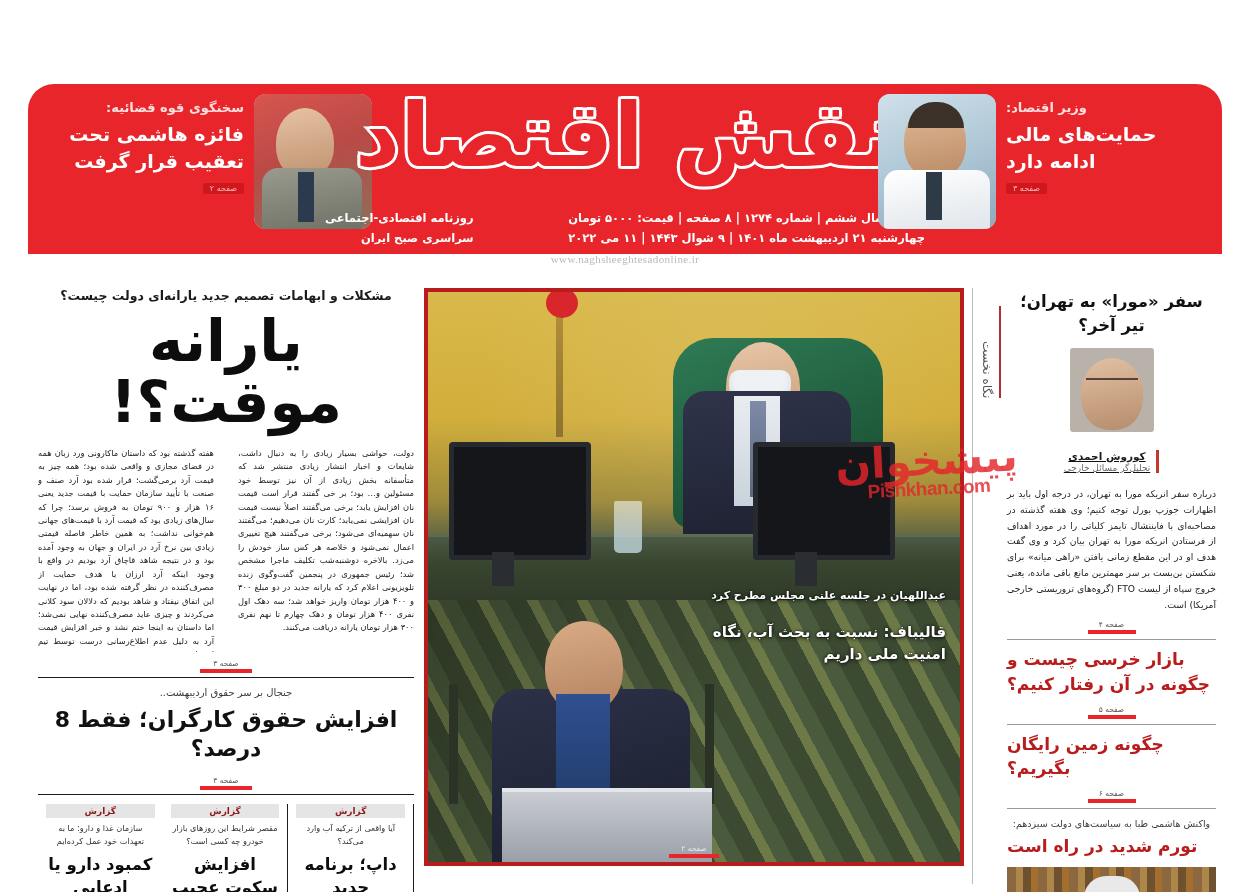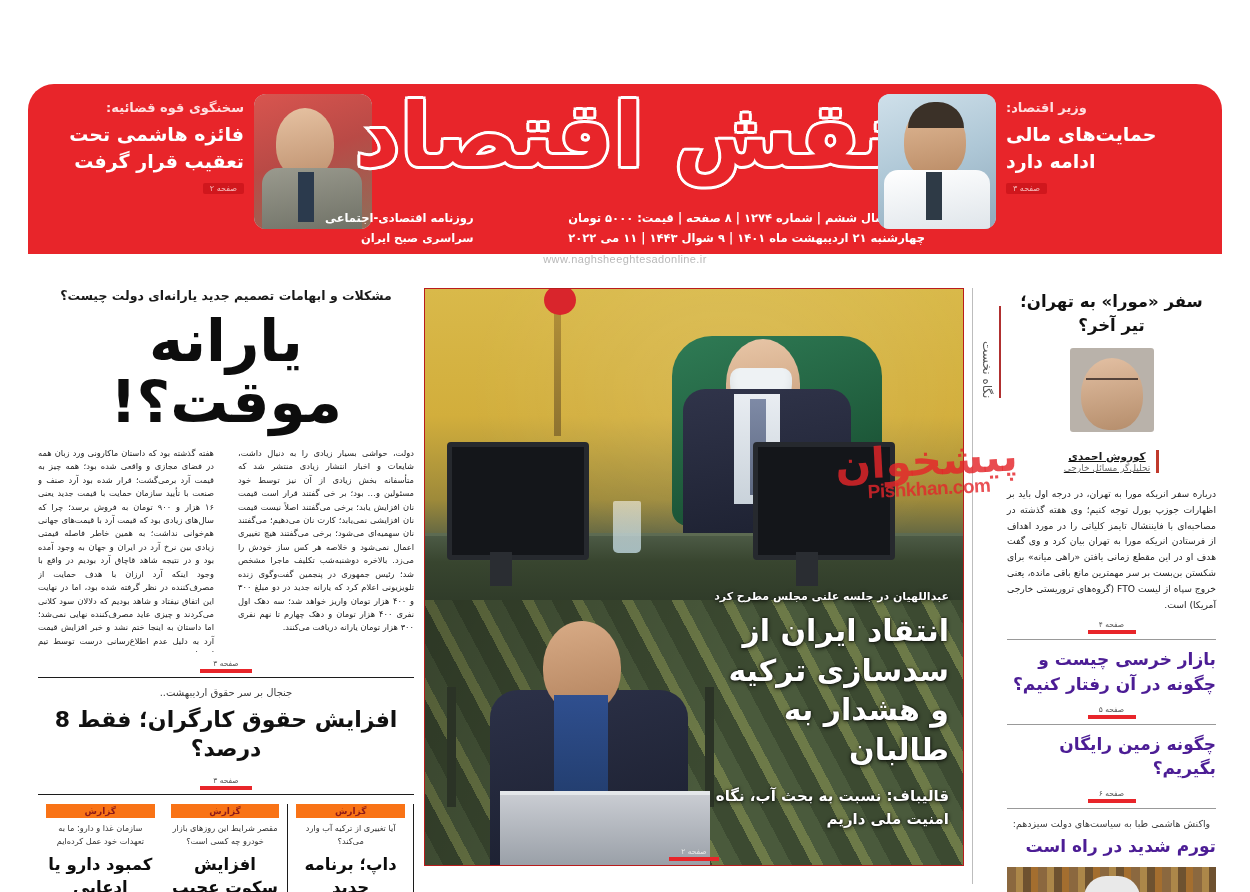--- a/index.html
+++ b/index.html
@@ -139,21 +139,21 @@
   .logo-lines .ll-left { text-align: left; padding-left: 6px;}
 
   .site-url {
     position: absolute;
     left: 0; right: 0;
     top: 253px;
     text-align: center;
     font-size: 11px;
     color: #b9b9b9;
     letter-spacing: 0.4px;
-    font-family: Liberation Sans, sans-serif;
+    font-family: Liberation Serif, serif;
     z-index: 5;
   }
 
   
   .content {
     position: absolute;
     left: 28px;
     top: 288px;
     width: 1194px;
     height: 596px;
@@ -237,21 +237,21 @@
   .report-cell {
     flex: 1 1 0;
     padding: 0 8px;
     box-sizing: border-box;
     position: relative;
     text-align: center;
   }
   .report-cell + .report-cell { border-right: 1.4px solid #1c1c1c; }
   .rep-badge {
     display: block;
-    background: #f97316;
+    background: #e5e5e5;
     color: #8c1a1a;
     font-size: 9px;
     font-weight: bold;
     padding: 2px 0 2px 0;
     margin-bottom: 4px;
   }
   .rep-kicker {
     font-size: 8.2px;
     line-height: 1.55;
     color: #333;
@@ -271,21 +271,21 @@
     padding: 0 4px;
     box-sizing: border-box;
     position: relative;
   }
   .photo-wrap {
     position: relative;
     width: 100%;
     height: 578px;
     overflow: hidden;
     background: #2e3a2b;
-    border: 1px solid #b91c1c;
+    border: 4px solid #b91c1c;
     box-sizing: border-box;
   }
   .photo-top {
     position: absolute;
     left: 0; top: 0; width: 100%; height: 58%;
     background:
       radial-gradient(ellipse at 56% 30%, rgba(255,255,255,0.10), rgba(0,0,0,0) 60%),
       linear-gradient(180deg, #d9b94a 0%, #d2ae3c 38%, #9e8a3a 63%, #4c5a47 78%, #2f3b2e 100%);
     overflow: hidden;
   }
@@ -482,25 +482,25 @@
   .mini-badge {
     margin: 8px auto 0 auto;
     width: 48px;
     text-align: center;
     font-size: 7.5px;
     color: #555;
   }
   .mini-badge .bar { display:block; height:4px; background:#e8252a; margin-top:1px; }
 
   .left-head {
-    text-align: right;
+    text-align: left;
     font-size: 17px;
     font-weight: bold;
     line-height: 1.45;
-    color: #4c1d95;
+    color: #b91c1c;
     margin: 2px 0 0 0;
   }
   .left-kicker {
     text-align: center;
     font-size: 9.5px;
     color: #3b3b3b;
     line-height: 1.6;
     margin-bottom: 3px;
   }
   .left-photo {
@@ -649,21 +649,21 @@
 
         </div>
         <div class="report-cell">
           <span class="rep-badge">گزارش</span>
           <div class="rep-kicker">مقصر شرایط این روزهای بازار خودرو چه کسی است؟</div>
           <div class="rep-head">افزایش سکوت عجیب وزیر صمت</div>
 
         </div>
         <div class="report-cell">
           <span class="rep-badge">گزارش</span>
-          <div class="rep-kicker">آیا تغییری از ترکیه آب وارد می‌کند؟</div>
+          <div class="rep-kicker">آیا واقعی از ترکیه آب وارد می‌کند؟</div>
           <div class="rep-head">داپ؛ برنامه جدید قدرت‌نمایی آنکارا</div>
 
         </div>
       </div>
     </div>
 
     <div class="col-center">
       <div class="photo-wrap">
 
         <div class="photo-top">
@@ -687,21 +687,20 @@
           <div class="rail r1"></div>
           <div class="rail r2"></div>
           <div class="p2-body"></div>
           <div class="p2-head"></div>
           <div class="p2-shirt"></div>
           <div class="podium"></div>
         </div>
 
         <div class="photo-caption">
           <div class="cap-kicker">عبداللهیان در جلسه علنی مجلس مطرح کرد</div>
-          <div class="cap-head">انتقاد ایران از سدسازی ترکیه و هشدار به طالبان</div>
           <div class="cap-sub">قالیباف: نسبت به بحث آب، نگاه امنیت ملی داریم</div>
         </div>
 
         <div class="photo-page">
           <span>صفحه ۲</span>
           <span class="bar"></span>
         </div>
       </div>
     </div>
 

